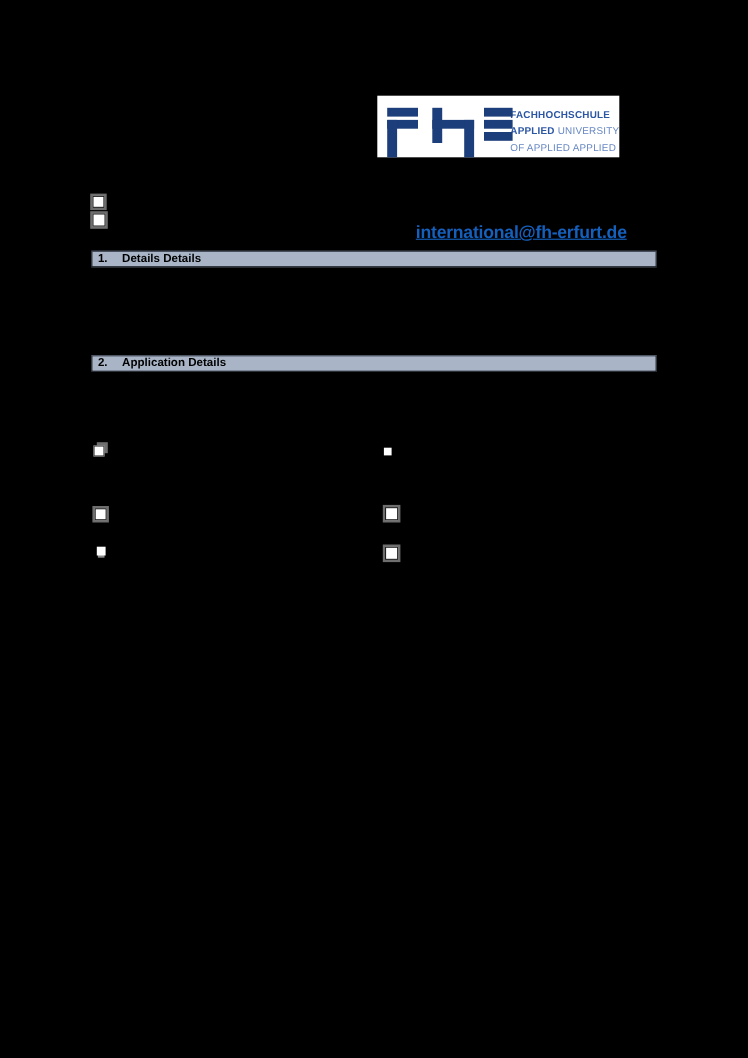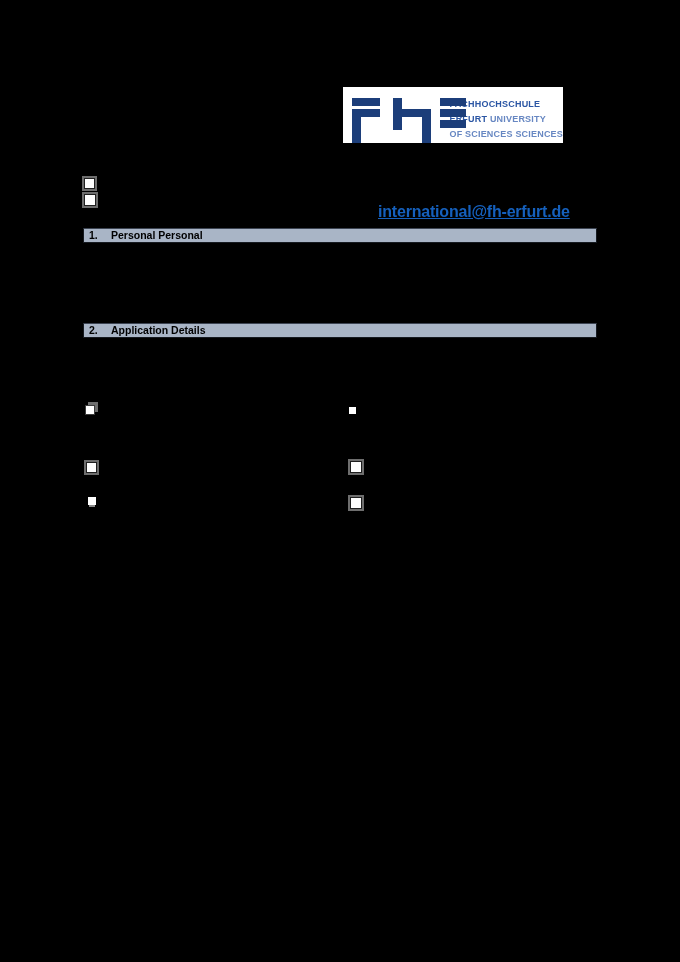--- a/index.html
+++ b/index.html
@@ -24,21 +24,21 @@
   .h-rvert{left:79px;top:22px;width:9px;height:34px;}
   
   .e-bar1{left:97px;top:11px;width:26px;height:8px;}
   .e-bar2{left:97px;top:22px;width:26px;height:8px;}
   .e-bar3{left:97px;top:33px;width:26px;height:8px;}
   .logo-text{
     padding-top:10px;display:flex;flex-direction:column;line-height:15px;
     font-size:9px;letter-spacing:0.2px;white-space:nowrap;
   }
   .lt-bold{font-weight:bold;color:#2b56a4;}
-  .lt-light{font-weight:bold;color:#6787c2;}
+  .lt-light{font-weight:normal;color:#6787c2;}
   
   .cb{
     position:absolute;width:9px;height:9px;background:#fff;
     border:1px solid #1f1f1f;box-shadow:0 0 0 2px #6e6e6e;cursor:pointer;
   }
   .cb-shadow{
     position:absolute;width:8px;height:8px;background:#fff;
     border:1px solid #3c3c3c;box-shadow:3px -3px 0 0 #6e6e6e;cursor:pointer;
   }
   .cb-small{
@@ -77,33 +77,33 @@
         <div class="bar f-vert"></div>
       <div class="bar h-lvert"></div>
         <div class="bar h-mid"></div>
         <div class="bar h-rvert"></div>
       <div class="bar e-bar1"></div>
         <div class="bar e-bar2"></div>
         <div class="bar e-bar3"></div>
     </div>
     <div class="logo-text">
       <span class="lt-bold">FACHHOCHSCHULE</span>
-      <span><span class="lt-bold">ERFURT</span><span class="lt-light">&nbsp;</span><span class="lt-light">UNIVERSITY</span></span>
-      <span class="lt-light">OF SCIENCES SCIENCES</span>
+      <span><span class="lt-bold">APPLIED</span><span class="lt-light">&nbsp;</span><span class="lt-light">UNIVERSITY</span></span>
+      <span class="lt-light">OF APPLIED APPLIED</span>
     </div>
   </div>
 
   <div class="cb" style="left:84px;top:178px;"></div>
   <div class="cb" style="left:84px;top:194px;width:10px;height:10px;"></div>
 
   <a class="email-link">international@fh-erfurt.de</a>
 
   <div class="section-bar bar-1">
     <span class="num">1.</span>
-    <span class="ttl">Personal Personal</span>
+    <span class="ttl">Details Details</span>
   </div>
 
   <div class="section-bar bar-2">
     <span class="num">2.</span>
     <span class="ttl">Application Details</span>
   </div>
 
   <div class="cb-shadow" style="left:85px;top:405px;"></div>
   <div class="cb-small" style="left:349px;top:407px;"></div>
   <div class="cb" style="left:86px;top:462px;"></div>

